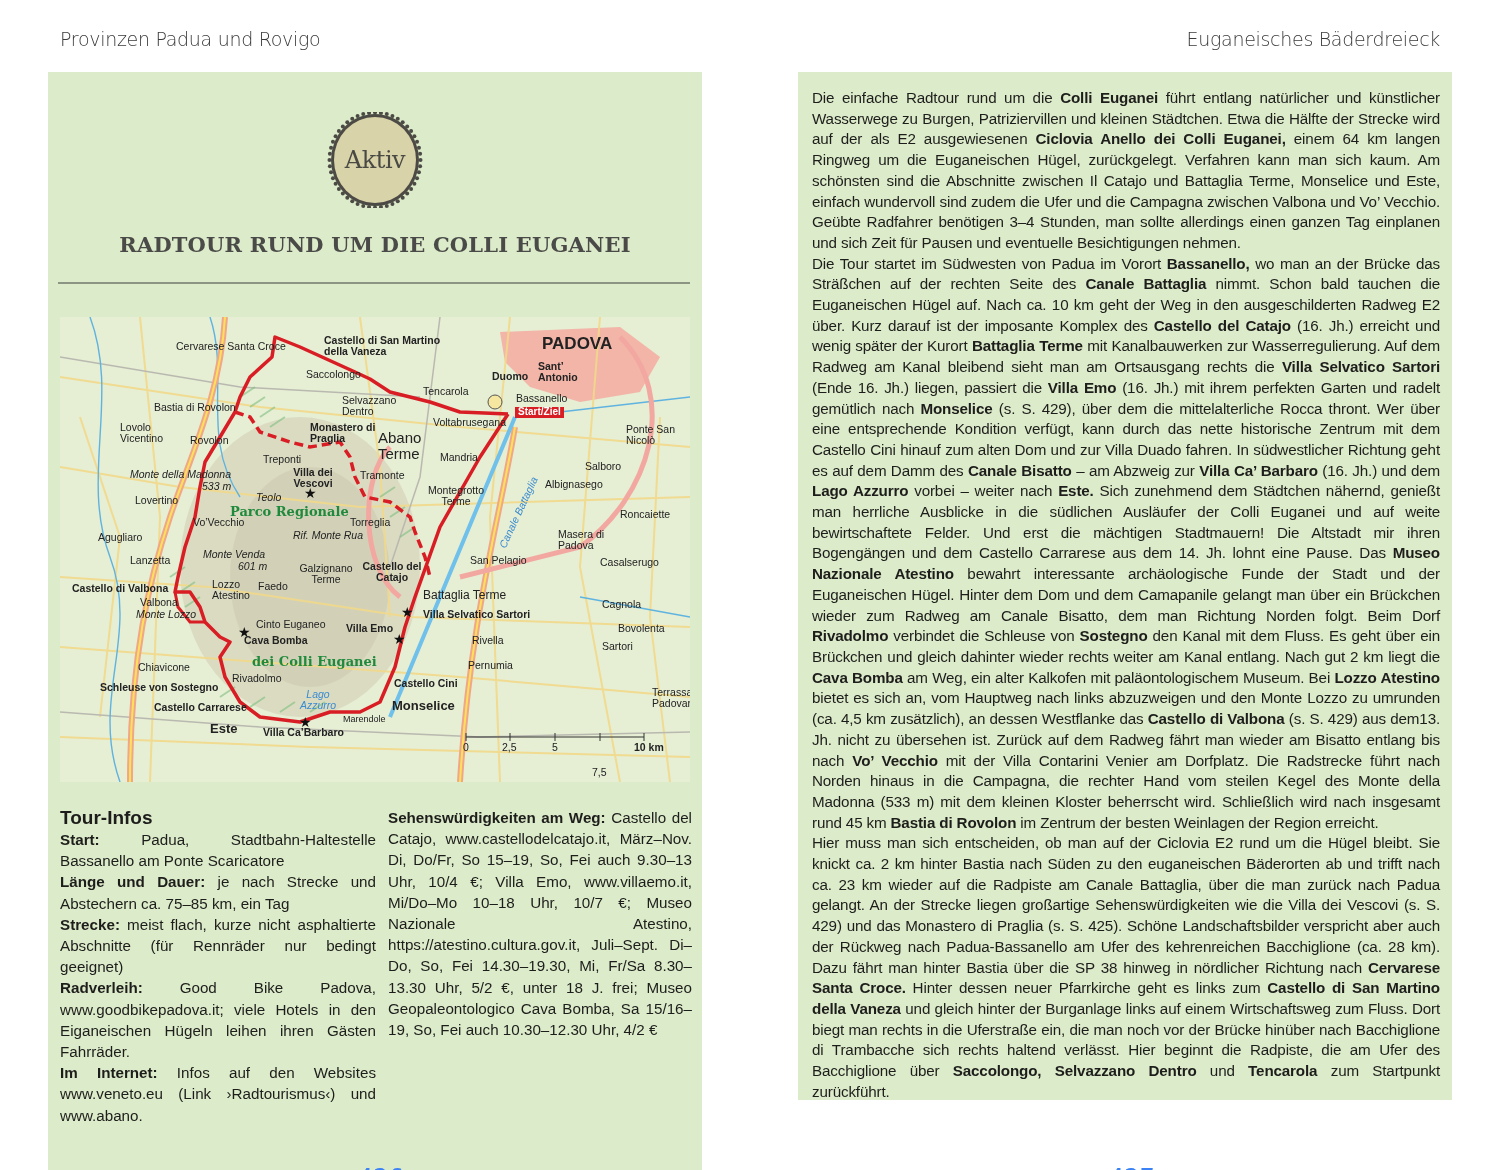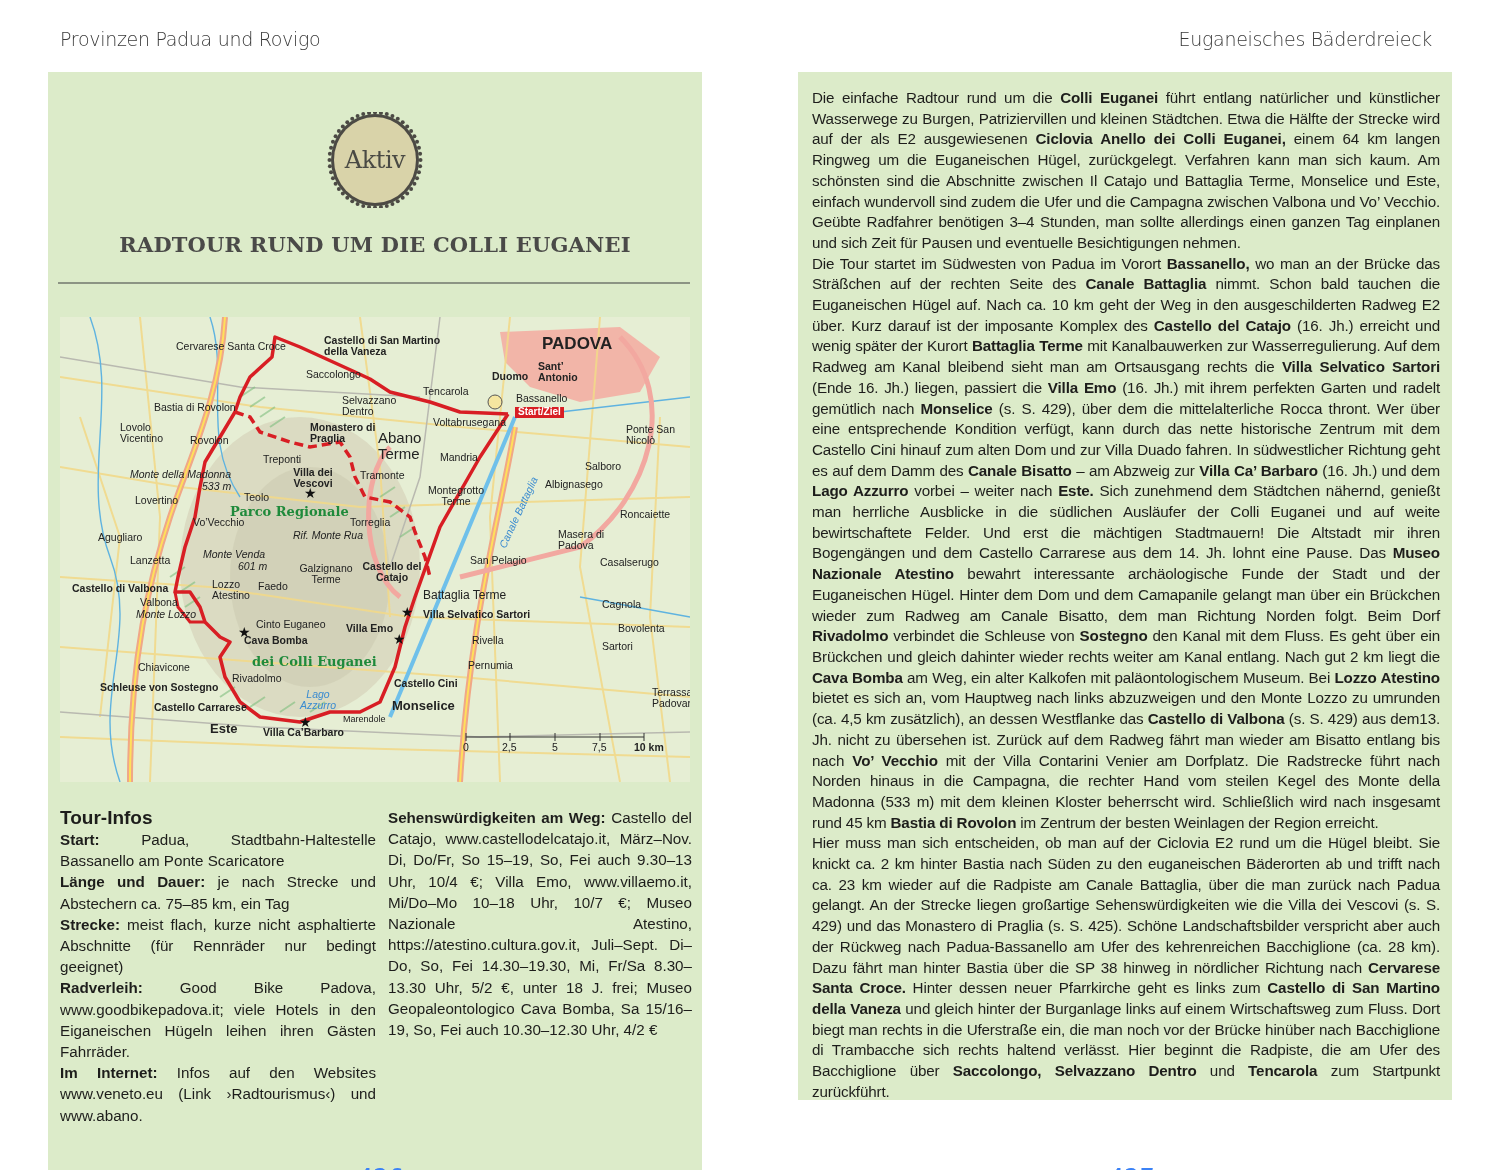--- a/index.html
+++ b/index.html
@@ -1,21 +1,21 @@
 <!DOCTYPE html>
 <html><head>
 <meta charset="utf-8">
 <style>
   * { box-sizing: border-box; margin: 0; padding: 0; }
   html, body { width: 1500px; height: 1170px; background: #ffffff; overflow: hidden; }
   body { position: relative; font-family: "Liberation Sans", sans-serif; color: #1d1d1b; }
 
   .running-head { position: absolute; top: 28px; font-size: 19px; color: #3a3a3a; font-family: "DejaVu Sans", sans-serif; font-weight: 300; letter-spacing: -0.3px; }
   .running-head.left { left: 60px; }
-  .running-head.right { right: 68px; margin-left: 9px; }
+  .running-head.right { right: 60px; margin-left: 9px; }
 
   .folio { position: absolute; top: 1164px; font-size: 24px; color: #3b82f6; font-family: "DejaVu Sans", sans-serif; }
   .folio.left { left: 358px; }
   .folio.right { left: 1109px; }
 
   .panel { position: absolute; background: #dcebc9; }
   .panel.left { left: 48px; top: 72px; width: 654px; height: 1136px; }
   .panel.right { left: 798px; top: 72px; width: 654px; height: 1028px; }
 
   
@@ -205,21 +205,21 @@
     <span class="map-label" style="left:130px;top:118px;">Rovolon</span>
     <span class="map-label b" style="left:250px;top:105px;width:70px;white-space:normal;">Monastero di Praglia</span>
     <span class="map-label city" style="left:318px;top:113px;width:50px;white-space:normal;">Abano Terme</span>
     <span class="map-label" style="left:380px;top:135px;">Mandria</span>
     <span class="map-label" style="left:566px;top:107px;width:55px;white-space:normal;">Ponte San Nicolò</span>
     <span class="map-label" style="left:203px;top:137px;">Treponti</span>
     <span class="map-label b" style="left:228px;top:150px;width:50px;white-space:normal;text-align:center;">Villa dei Vescovi</span>
     <span class="map-label" style="left:300px;top:153px;">Tramonte</span>
     <span class="map-label it" style="left:70px;top:152px;">Monte della Madonna</span>
     <span class="map-label it" style="left:142px;top:164px;">533 m</span>
-    <span class="map-label" style="left:184px;top:175px;">Teolo</span>
+    <span class="map-label" style="left:196px;top:175px;font-style:italic;">Teolo</span>
     <span class="map-label" style="left:366px;top:168px;width:60px;white-space:normal;text-align:center;">Montegrotto Terme</span>
     <span class="map-label" style="left:525px;top:144px;">Salboro</span>
     <span class="map-label" style="left:485px;top:162px;">Albignasego</span>
     <span class="map-label" style="left:75px;top:178px;">Lovertino</span>
     <span class="map-label green" style="left:170px;top:188px;">Parco Regionale</span>
     <span class="map-label" style="left:290px;top:200px;">Torreglia</span>
     <span class="map-label" style="left:560px;top:192px;">Roncaiette</span>
     <span class="map-label" style="left:133px;top:200px;">Vo’Vecchio</span>
     <span class="map-label it" style="left:233px;top:213px;">Rif. Monte Rua</span>
     <span class="map-label" style="left:498px;top:212px;width:55px;white-space:normal;">Masera di Padova</span>
@@ -256,21 +256,21 @@
     <span class="map-label blue" style="left:238px;top:372px;width:40px;white-space:normal;text-align:center;">Lago Azzurro</span>
     <span class="map-label b" style="left:94px;top:385px;">Castello Carrarese</span>
     <span class="map-label city" style="left:332px;top:382px;font-weight:bold;font-size:13px;">Monselice</span>
     <span class="map-label" style="left:283px;top:398px;font-size:9px;">Marendole</span>
     <span class="map-label city" style="left:150px;top:405px;font-weight:bold;font-size:13px;">Este</span>
     <span class="map-label b" style="left:203px;top:410px;">Villa Ca’Barbaro</span>
 
     <span class="map-label" style="left:403px;top:425px;">0</span>
     <span class="map-label" style="left:442px;top:425px;">2,5</span>
     <span class="map-label" style="left:492px;top:425px;">5</span>
-    <span class="map-label" style="left:532px;top:425px;">7,5</span>
+    <span class="map-label" style="left:532px;top:450px;">7,5</span>
     <span class="map-label" style="left:574px;top:425px;font-weight:bold;">10 km</span>
   </div>
 
   <div class="infos c1">
     <h3>Tour-Infos</h3>
     <p><strong>Start:</strong><span> Padua, Stadtbahn-Haltestelle Bassanello am Ponte Scaricatore</span></p>
     <p><strong>Länge und Dauer:</strong><span> je nach Strecke und Abstechern ca. 75–85 km, ein Tag</span></p>
     <p><strong>Strecke:</strong><span> meist flach, kurze nicht asphaltierte Abschnitte (für Rennräder nur bedingt geeignet)</span></p>
     <p><strong>Radverleih:</strong><span> Good Bike Padova, www.goodbikepadova.it; viele Hotels in den Eiganeischen Hügeln leihen ihren Gästen Fahrräder.</span></p>
     <p><strong>Im Internet:</strong><span> Infos auf den Websites www.veneto.eu (Link ›Radtourismus‹) und www.abano.</span></p>

